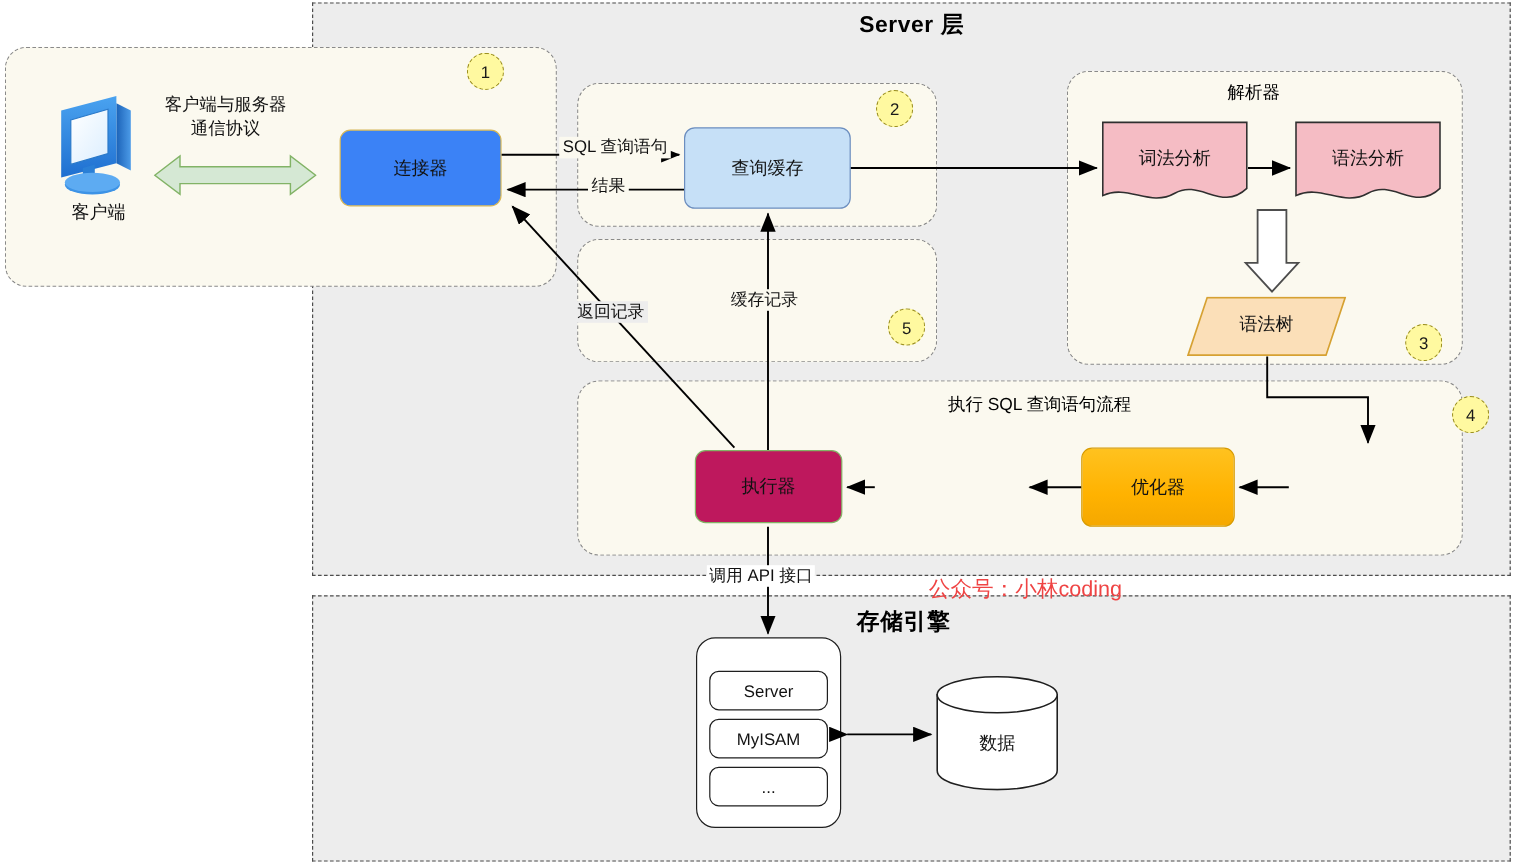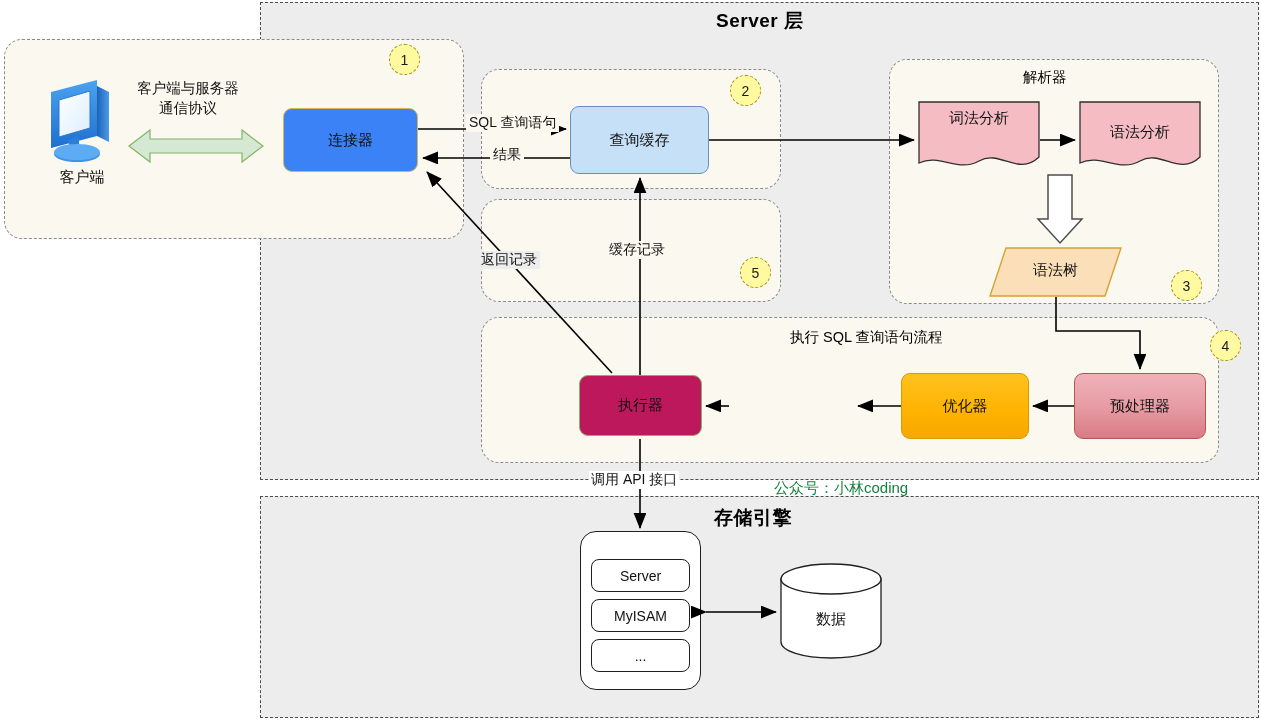--- a/index.html
+++ b/index.html
@@ -111,22 +111,22 @@
     white-space: nowrap;
     background: transparent;
   }
   .elabel.boxed { background:#ededed; padding:0 3px; }
   .elabel.boxed-light { background:#fbf9ef; padding:0 3px; }
   .elabel.onwhite { background:#ffffff; padding:0 2px; }
 
   
   .watermark {
     position: absolute;
-    color: #15803d;
-    font-size: 15px;
+    color: #ef4444;
+    font-size: 18px;
     white-space: nowrap;
   }
 
   
   .monitor { position: absolute; }
   .client-label {
     position: absolute;
     text-align: center;
     font-size: 15px;
     color: #111;
@@ -212,21 +212,21 @@
   <div class="abs badge" style="left:740px; top:257px; width:31px; height:31px;">5</div>
 
   <div class="abs group" style="left:889px; top:59px; width:330px; height:245px;"></div>
   <div class="group-title" style="left:1023px; top:68px;">解析器</div>
   <div class="abs badge" style="left:1171px; top:270px; width:31px; height:31px;">3</div>
 
   <div class="doc" style="left:918px; top:101px;">
     <svg width="122" height="72" viewBox="0 0 122 72">
       <path d="M1 1 H121 V56 C100 76 82 48 61 60 C40 72 22 52 1 62 Z" fill="#f5bcc4" stroke="#2f2f2f" stroke-width="1.3"></path>
     </svg>
-    <div class="doclabel" style="top:8px;">词法分析</div>
+    <div class="doclabel" style="top:22px;">词法分析</div>
   </div>
 
   <div class="doc" style="left:1079px; top:101px;">
     <svg width="122" height="72" viewBox="0 0 122 72">
       <path d="M1 1 H121 V56 C100 76 82 48 61 60 C40 72 22 52 1 62 Z" fill="#f5bcc4" stroke="#2f2f2f" stroke-width="1.3"></path>
     </svg>
     <div class="doclabel" style="top:22px;">语法分析</div>
   </div>
 
   <div class="para" style="left:989px; top:247px;">
@@ -238,21 +238,20 @@
 
   <div class="abs group" style="left:481px; top:317px; width:738px; height:146px;"></div>
   <div class="group-title" style="left:790px; top:328px;">执行 SQL 查询语句流程</div>
   <div class="abs badge" style="left:1210px; top:330px; width:31px; height:31px;">4</div>
 
   <div class="abs node node-exec" style="left:579px; top:375px; width:123px; height:61px;">执行器</div>
 
 
   <div class="abs node node-optimizer" style="left:901px; top:373px; width:128px; height:66px;">优化器</div>
 
-  <div class="abs node node-pre" style="left:1074px; top:373px; width:132px; height:66px;">预处理器</div>
 
   <div class="abs node-plain" style="left:580px; top:531px; width:121px; height:159px; border-radius:16px; background:#ffffff;"></div>
   <div class="abs node node-plain" style="left:591px; top:559px; width:99px; height:33px;">Server</div>
   <div class="abs node node-plain" style="left:591px; top:599px; width:99px; height:33px;">MyISAM</div>
   <div class="abs node node-plain" style="left:591px; top:639px; width:99px; height:33px;">...</div>
 
   <div class="cyl" style="left:780px; top:562px;">
     <svg width="102" height="97" viewBox="0 0 102 97">
       <path d="M1 17 L1 80 C1 89 23 96 51 96 C79 96 101 89 101 80 L101 17 Z" fill="#ffffff" stroke="#1f1f1f" stroke-width="1.3"></path>
       <ellipse cx="51" cy="17" rx="50" ry="15" fill="#ffffff" stroke="#1f1f1f" stroke-width="1.3"></ellipse>

